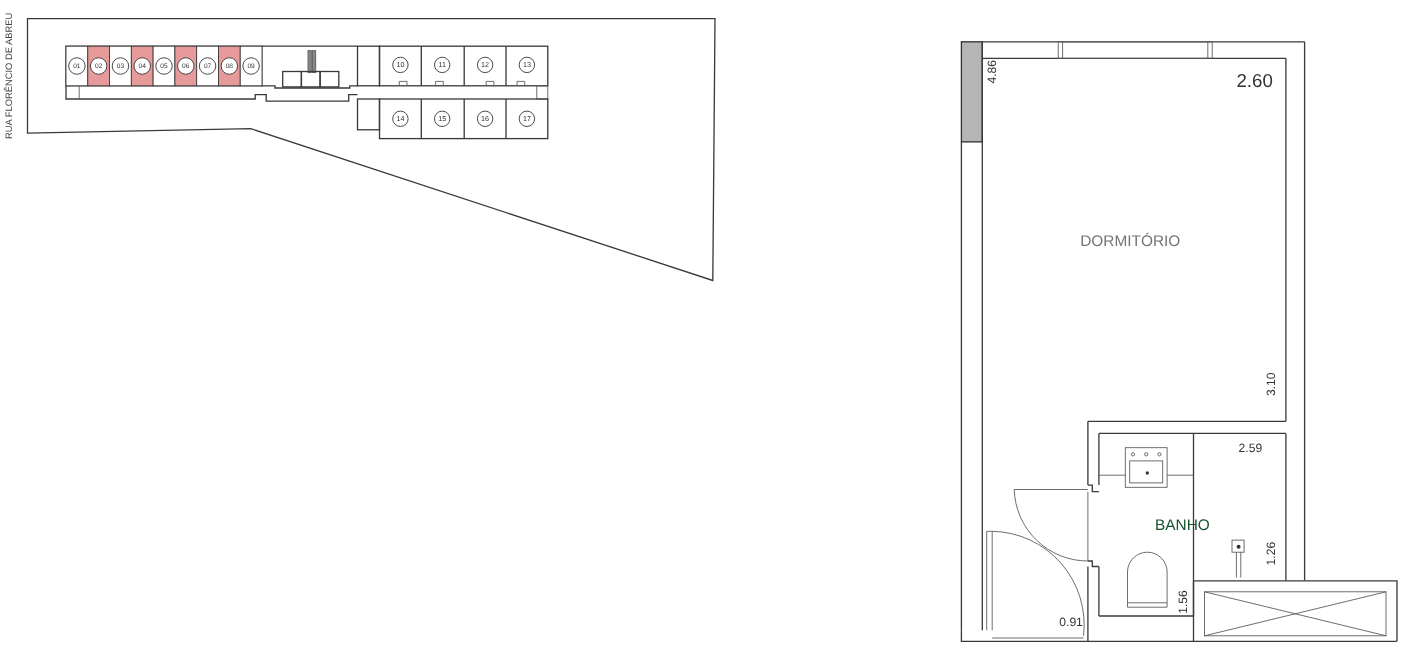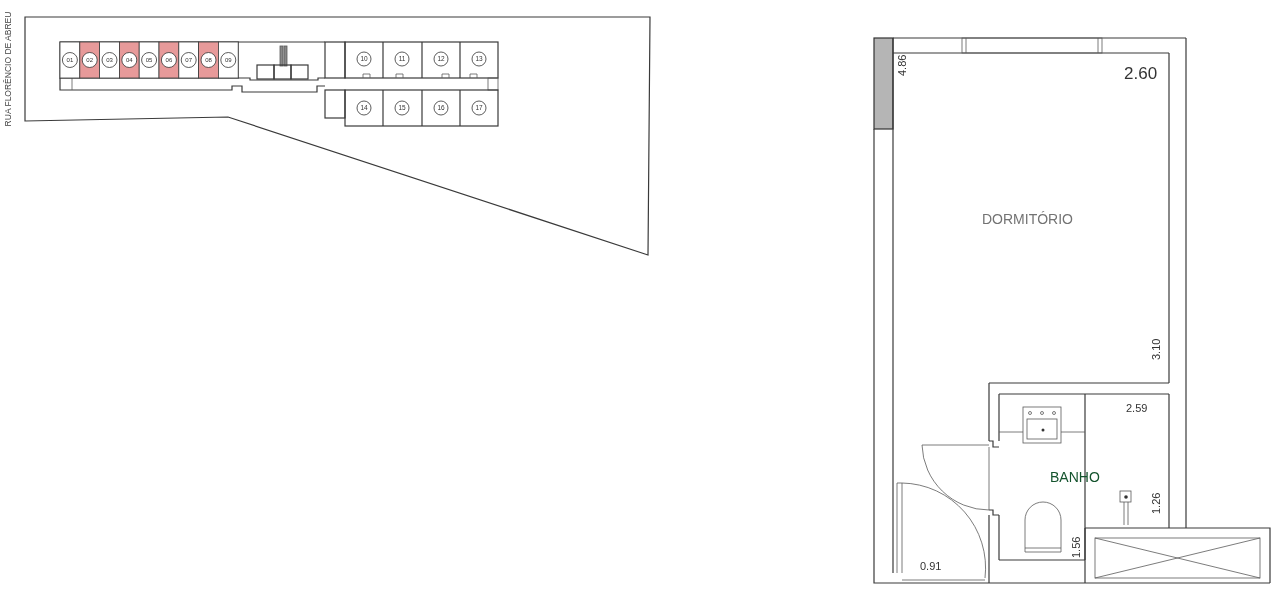--- a/index.html
+++ b/index.html
@@ -207,13 +207,13 @@
 
 <div style="position:absolute; left:982px; top:211px; font-size:14px; color:#737373;">DORMITÓRIO</div>
 <div style="position:absolute; left:1014px; top:469px; font-size:14px; color:#14532d;margin-left:36px;">BANHO</div>
 
 <div style="position:absolute; left:896px; top:76px; font-size:11px; color:#333; transform:rotate(-90deg); transform-origin:left top;">4.86</div>
 <div style="position:absolute; left:1124px; top:64px; font-size:17px; color:#333;">2.60</div>
 <div style="position:absolute; left:1150px; top:360px; font-size:11px; color:#333; transform:rotate(-90deg); transform-origin:left top;">3.10</div>
 <div style="position:absolute; left:1126px; top:402px; font-size:11px; color:#333;">2.59</div>
 <div style="position:absolute; left:1150px; top:514px; font-size:11px; color:#333; transform:rotate(-90deg); transform-origin:left top;">1.26</div>
 <div style="position:absolute; left:1070px; top:558px; font-size:11px; color:#333; transform:rotate(-90deg); transform-origin:left top;">1.56</div>
-<div style="position:absolute; left:920px; top:560px; font-size:11px; color:#333;">0.91</div>
+<div style="position:absolute; left:963px; top:560px; font-size:11px; color:#333;">0.91</div>
 
 </body></html>

